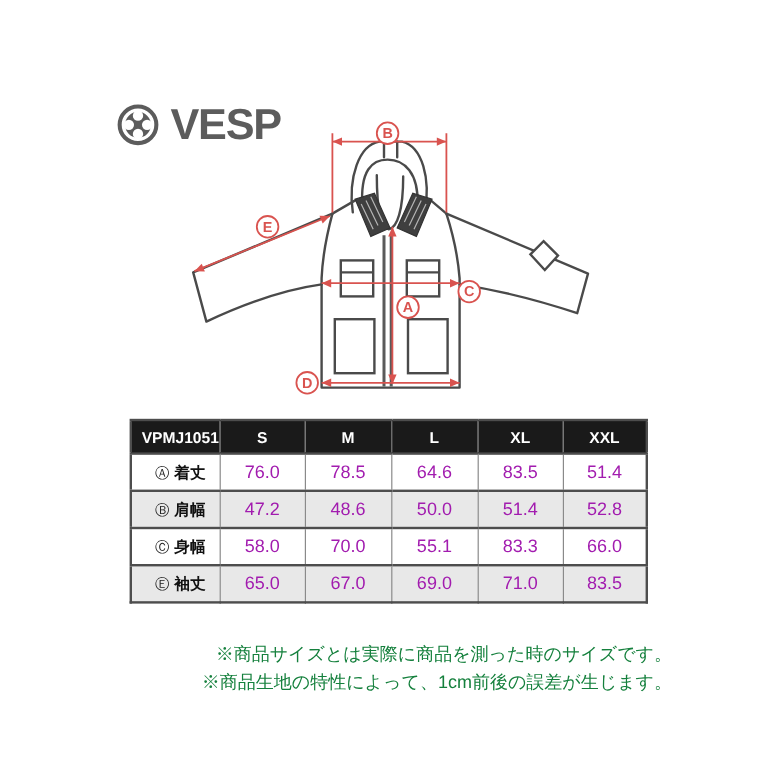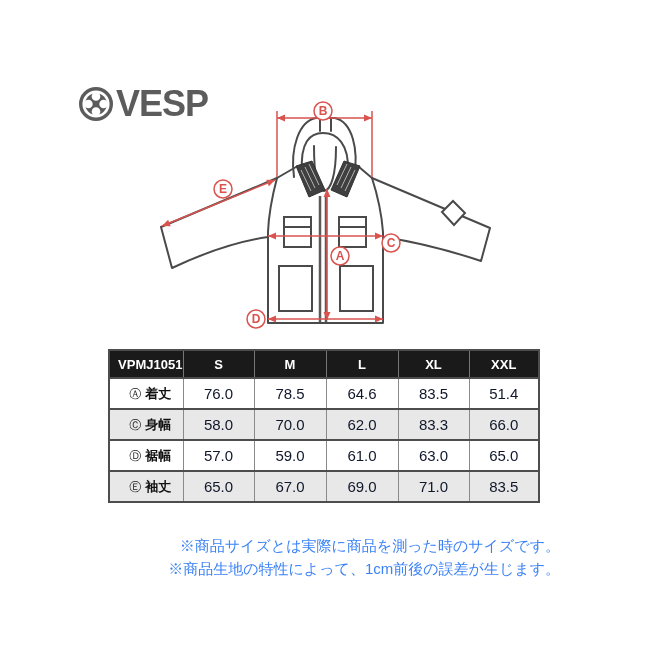--- a/index.html
+++ b/index.html
@@ -1,21 +1,21 @@
 <!DOCTYPE html>
 <html><head>
 <meta charset="utf-8">
 <style>
   html,body { margin:0; padding:0; background:#fff; }
   .page {
     position:relative; width:650px; height:650px; background:#ffffff;
     font-family:"Liberation Sans", sans-serif; overflow:hidden;
   }
   
-  .logo { position:absolute; left:78px; top:86px; display:flex; align-items:flex-start; gap:2px; }
+  .logo { position:absolute; left:97px; top:86px; display:flex; align-items:flex-start; gap:9px; }
   .brand-name {
     font-size:36px; font-weight:bold; color:#5c5c5c; letter-spacing:-1px; line-height:36px;
   }
   
   .diagram { position:absolute; left:145px; top:95px; }
   .diagram text {
     font-family:"Liberation Sans", sans-serif; font-size:12px; font-weight:bold;
     fill:#d9534f; text-anchor:middle;
   }
   
@@ -31,26 +31,26 @@
   .size-table th:first-child, .size-table td:first-child { border-left:none;padding-left:8px; }
   .size-table thead th {
     background:#1a1a1a; color:#ffffff; font-size:13px; font-weight:bold;
     height:26px; border-left:1px solid #777;
   }
   .size-table thead th:first-child { border-left:none; }
   .size-table tbody th, .size-table tbody td { height:29px; background:#ffffff; }
   .size-table tbody tr:nth-child(even) th,
   .size-table tbody tr:nth-child(even) td { background:#e8e8e8; }
   .size-table tbody th { font-size:13px; font-weight:bold; color:#111; }
-  .size-table tbody td { font-size:15px; font-weight:normal; color:#0f172a;text-align:center; }
+  .size-table tbody td { font-size:15px; font-weight:normal; color:#a21caf;text-align:center; }
   .row-marker { font-size:12px; font-weight:normal; margin-right:4px; color:#222; }
   
   .notes {
     position:absolute; right:90px; top:534px; text-align:right;
-    font-size:15px; color:#3b82f6; line-height:23px; white-space:nowrap;
+    font-size:15px; color:#15803d; line-height:23px; white-space:nowrap;
   }
 </style>
 </head>
 <body>
 
 <div class="page">
 
   <div class="logo">
     <svg width="36" height="36" viewBox="0 0 36 36">
       <circle cx="18" cy="18" r="15.3" fill="none" stroke="#5c5c5c" stroke-width="3.4"></circle>
@@ -170,34 +170,34 @@
     <tbody>
       <tr>
         <th><span class="row-marker">Ⓐ</span><span>着丈</span></th>
         <td>76.0</td>
         <td>78.5</td>
         <td>64.6</td>
         <td>83.5</td>
         <td>51.4</td>
       </tr>
       <tr>
+        <th><span class="row-marker">Ⓑ</span><span>肩幅</span></th>
+        <td>47.2</td>
+        <td>48.6</td>
+        <td>50.0</td>
+        <td>51.4</td>
+        <td>52.8</td>
+      </tr>
+      <tr>
         <th><span class="row-marker">Ⓒ</span><span>身幅</span></th>
         <td>58.0</td>
         <td>70.0</td>
-        <td>62.0</td>
+        <td>55.1</td>
         <td>83.3</td>
         <td>66.0</td>
-      </tr>
-      <tr>
-        <th><span class="row-marker">Ⓓ</span><span>裾幅</span></th>
-        <td>57.0</td>
-        <td>59.0</td>
-        <td>61.0</td>
-        <td>63.0</td>
-        <td>65.0</td>
       </tr>
       <tr>
         <th><span class="row-marker">Ⓔ</span><span>袖丈</span></th>
         <td>65.0</td>
         <td>67.0</td>
         <td>69.0</td>
         <td>71.0</td>
         <td>83.5</td>
       </tr>
     </tbody>

